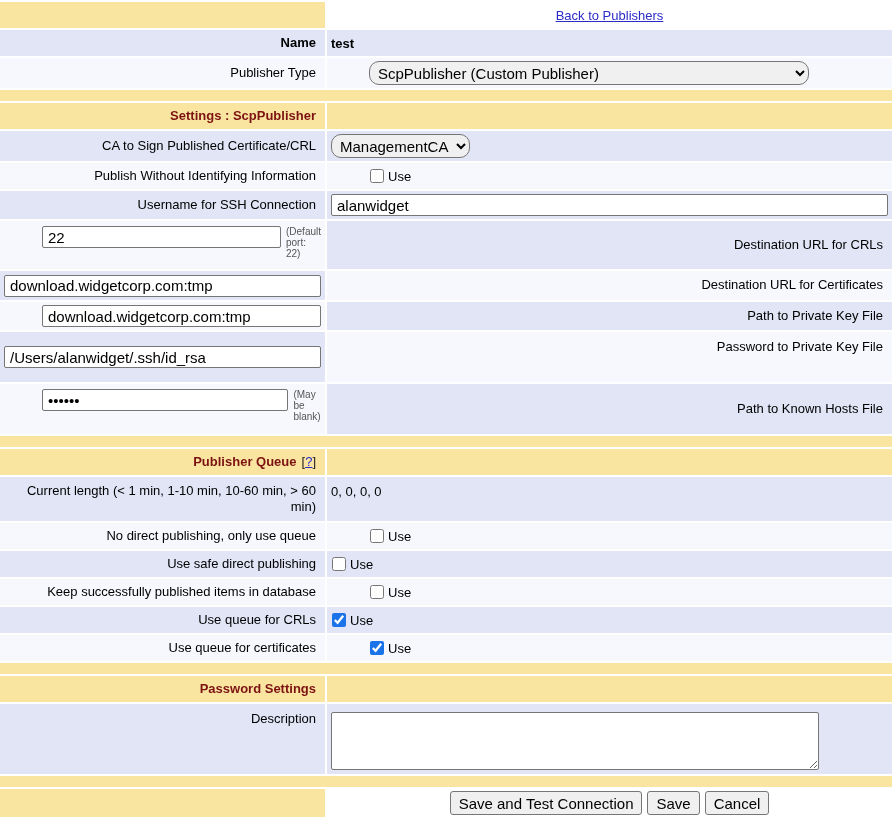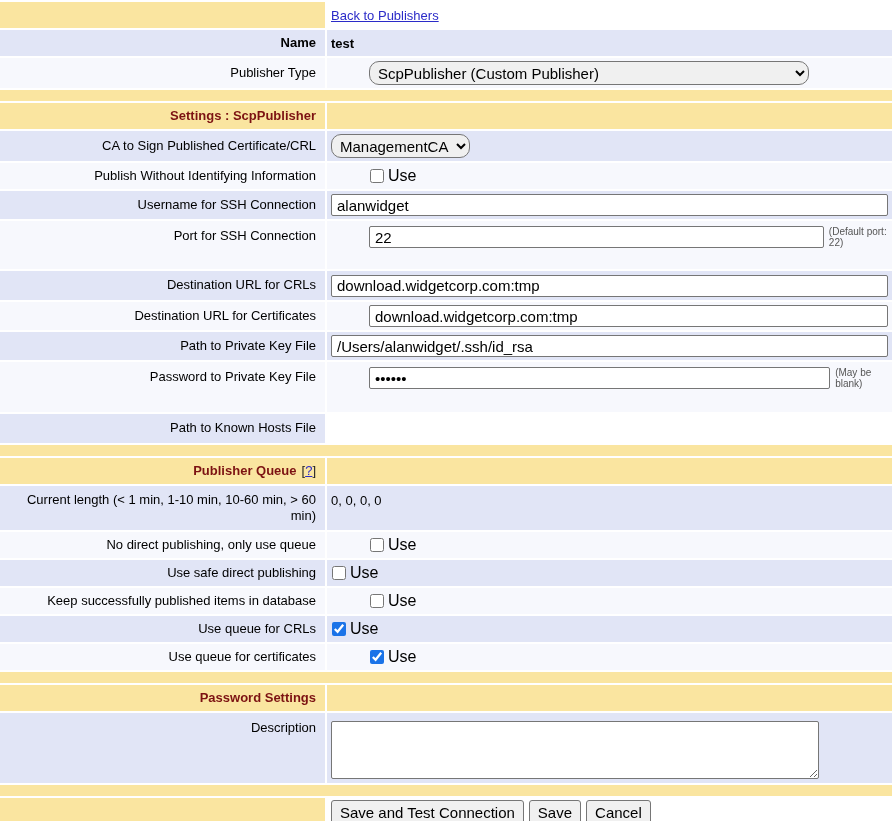--- a/index.html
+++ b/index.html
@@ -10,41 +10,41 @@
 
   .cell { font-size:13px; }
   .label { display:flex; align-items:center; justify-content:flex-end; text-align:right; padding:2px 9px; line-height:1.25; }
   .value { display:flex; align-items:center; padding:2px 4px; }
   .col   { align-items:flex-start; justify-content:flex-start; padding-top:5px; gap:3px; }
   .top   { align-items:flex-start; padding-top:7px; }
 
   .row-a { background:var(--lavender,#e1e5f6); }
   .row-b { background:var(--offwhite,#f7f8fd);padding-left:42px; }
   .yellow { background:var(--yellow,#fae5a0); }
-  .white { background:#ffffff; }
+  .white { background:#ffffff;justify-content:center; }
 
   .h26{min-height:26px} .h27{min-height:27px} .h28{min-height:28px} .h29{min-height:29px}
   .h30{min-height:30px} .h44{min-height:44px} .h48{min-height:48px} .h50{min-height:50px} .h70{min-height:70px}
 
   .sep { grid-column:1 / -1; height:11px; }
 
   .bold { font-weight:bold; }
   .section-title { color:var(--maroon,#7c1212); font-weight:bold; }
   .link { color:var(--link,#2b2bc8); text-decoration:underline; cursor:pointer; font-size:13px; }
   .help-bracket { color:#222; margin:0; }
   .sp-left { margin-left:5px; }
 
   .txt { width:574px; height:22px; font-size:15px; font-family:inherit; border:1px solid #767676;
          border-radius:2px; padding:0 5px; background:#fff; color:#000; }
   .sel { font-size:15px; font-family:inherit; height:24px; border:1px solid #767676; border-radius:10px;
          background:#f0f0f0; color:#000; padding:0 4px; }
   .sel-wide { width:440px; }
   .note { font-size:10px; color:#555; padding-left:2px; }
   .cb { width:14px; height:14px; margin:0 4px 0 1px; accent-color:var(--checkbox-accent,#1a73e8); }
-  .cb-label { font-size:16px; }
+  .cb-label { font-size:13px; }
   .ta { width:488px; height:58px; border:1px solid #767676; border-radius:2px; font-family:inherit;
         font-size:13px; resize:both; background:#fff; margin-top:1px; }
   .btn { font-size:15px; font-family:inherit; height:24px; padding:0 8px; border:1px solid #767676;
          border-radius:3px; background:#f0f0f0; color:#000; cursor:pointer; }
   .btn-row { gap:5px; }
 </style>
 </head>
 <body>
 
 <div class="page">
@@ -81,21 +81,20 @@
     <div class="cell value row-b h26">
       <input type="checkbox" class="cb" style="">
       <span class="cb-label">Use</span>
     </div>
 
     <div class="cell label row-a h28">Username for SSH Connection</div>
     <div class="cell value row-a h28">
       <input type="text" class="txt" value="alanwidget" style="">
     </div>
 
-    <div class="cell label row-b h48 top">Port for SSH Connection</div>
     <div class="cell value col row-b h48">
       <input type="text" class="txt" value="22" style="">
       <span class="note">(Default port: 22)</span>
     </div>
 
     <div class="cell label row-a h29">Destination URL for CRLs</div>
     <div class="cell value row-a h29">
       <input type="text" class="txt" value="download.widgetcorp.com:tmp" style="">
     </div>
 

